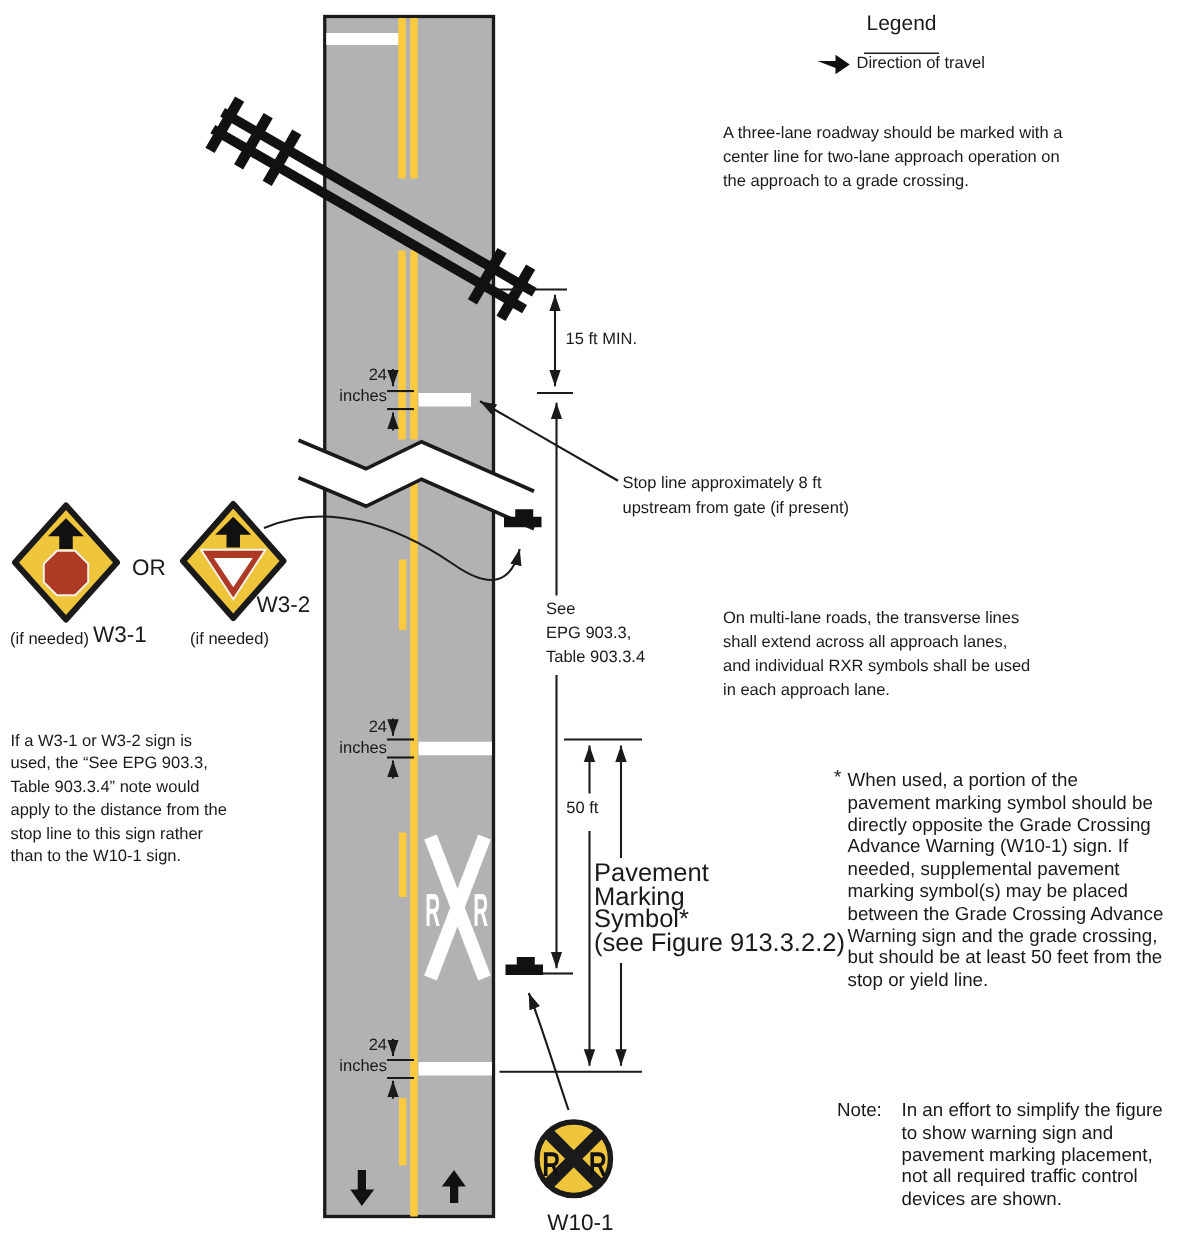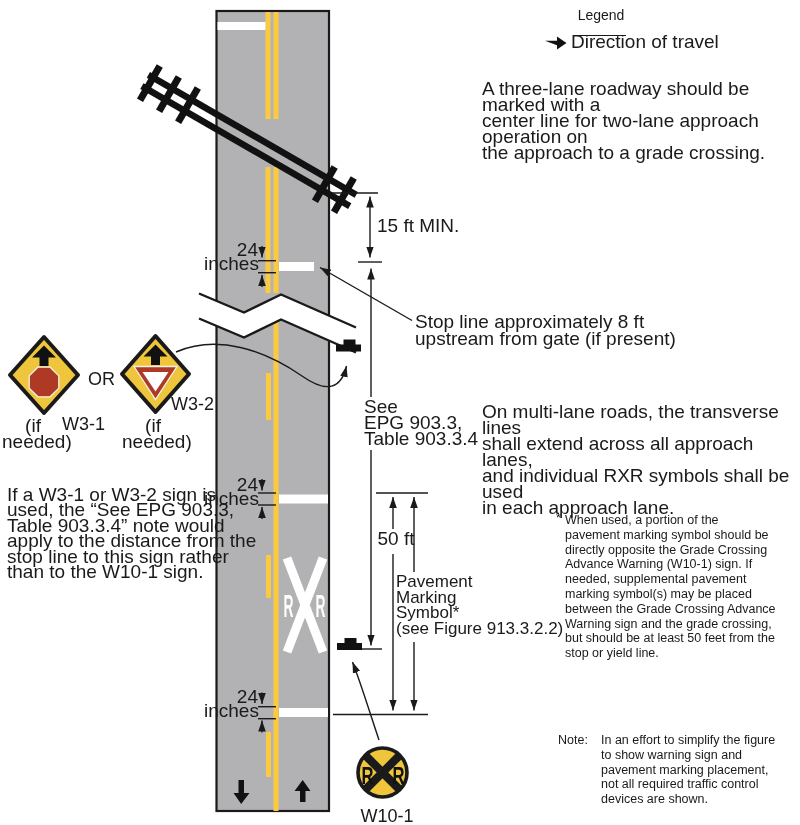--- a/index.html
+++ b/index.html
@@ -1,22 +1,22 @@
 <!DOCTYPE html>
 <html><head>
 <meta charset="utf-8">
 <style>
   html,body{margin:0;padding:0;background:#fff;}
   .canvas{position:relative;width:800px;height:825px;background:#ffffff;overflow:hidden;
           font-family:"Liberation Sans",sans-serif;color:#1a1a1a;}
   .canvas svg{position:absolute;left:0;top:0;}
-  .txt{position:absolute;white-space:pre-line;font-size:19px;line-height:16px;}
+  .txt{position:absolute;white-space:pre-line;font-size:11px;line-height:16px;}
   .small{font-size:12.5px;line-height:14.8px;}
   .dim24{width:54px;text-align:right;line-height:14.5px;}
-  .siglabel{font-size:18px;}
+  .siglabel{font-size:15px;}
   .center{text-align:center;}
   .legend-title{width:50px;text-align:center;border-bottom:1.5px solid #1a1a1a;padding-bottom:12px;font-size:14px;}
   .rxr{fill:#ffffff;font-weight:bold;font-size:31px;text-anchor:middle;font-family:"Liberation Sans",sans-serif;}
   .w10r{fill:#111111;font-weight:bold;font-size:23px;text-anchor:middle;font-family:"Liberation Sans",sans-serif;}
 </style>
 </head>
 <body>
 
 <div class="canvas">
 

